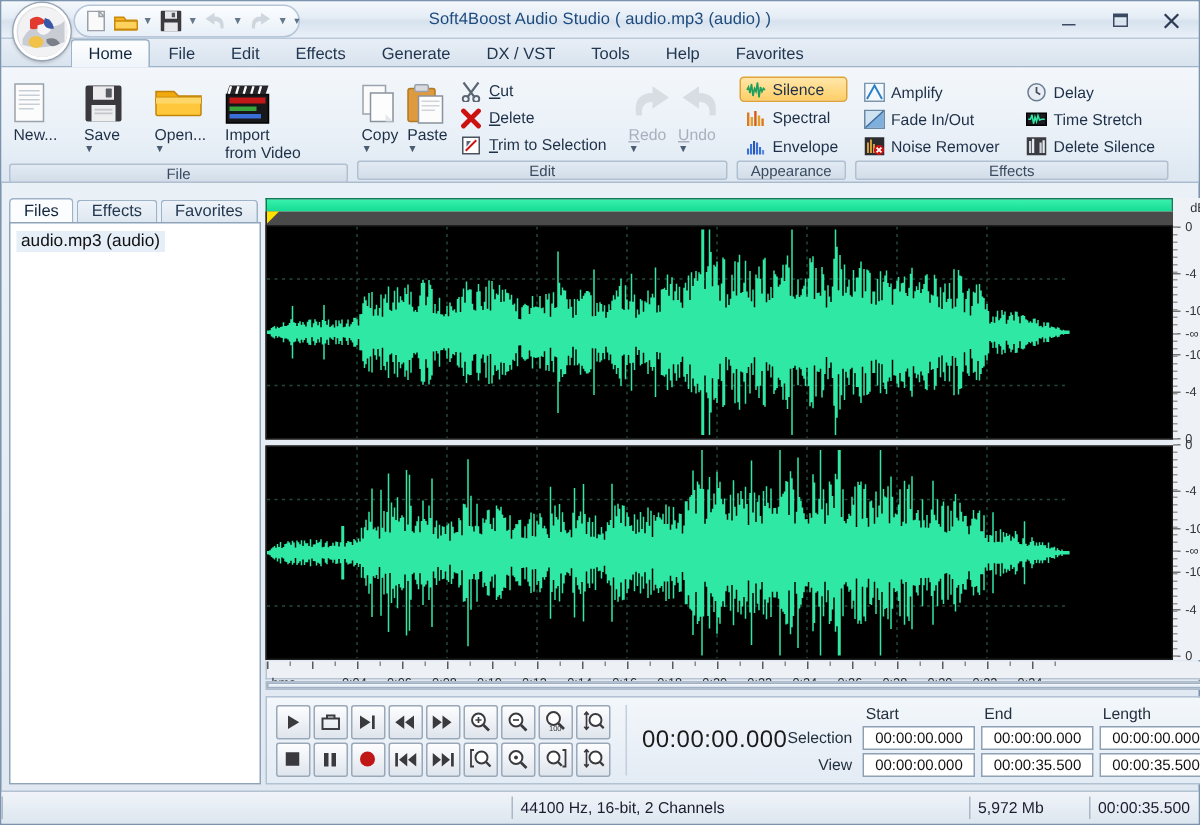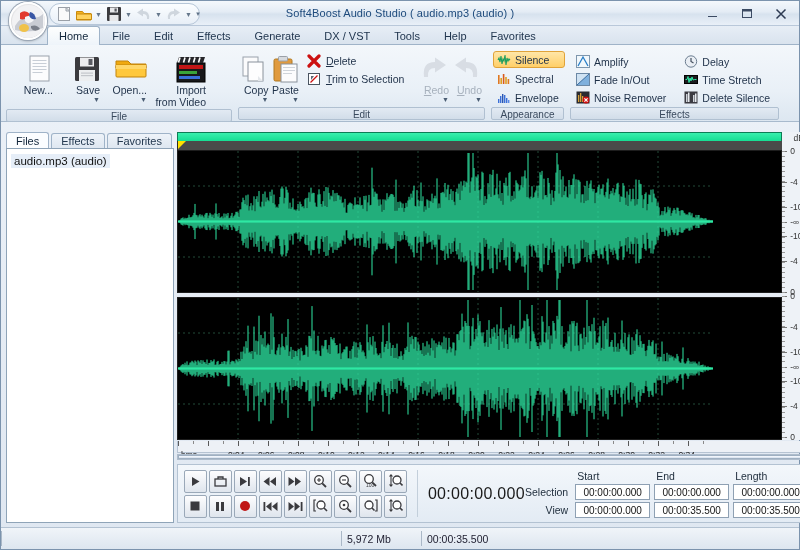--- a/index.html
+++ b/index.html
@@ -78,21 +78,21 @@
   .group-inner { flex:1; display:flex; align-items:flex-start; gap:1px; padding:2px 3px 0 3px; }
   .group-label {
     height:13px; line-height:13px; text-align:center; font-size:10px; color:#3a4a5e;
     background:linear-gradient(#e2eaf3,#d2dde9);
     border:1px solid #b0c0d1; border-radius:2px; margin:0 1px 1px 1px;
   }
   .gdiv { width:1px; background:linear-gradient(transparent,#c2cfdd 20%, #c2cfdd 80%, transparent);
     margin:2px 1px; }
 
   .bigbtn {
-    width:46px; min-height:56px; display:flex; flex-direction:column; align-items:flex-end;
+    width:46px; min-height:56px; display:flex; flex-direction:column; align-items:flex-start;
     padding-top:3px; border:1px solid transparent; border-radius:3px;
     text-align:center; line-height:11px; font-size:10.5px; color:#1e3048;
   }
   .bigbtn .ic { height:30px; display:flex; align-items:center; justify-content:center; }
   .bigbtn .lbl { margin-top:1px; }
   .bigbtn .caret { font-size:7px; color:#4a5d73; line-height:7px; margin-top:0px; }
   .bigbtn.dis { color:#a7b1bd; }
 
   .smallcol { display:flex; flex-direction:column; gap:1px; padding-top:2px; }
   .smallbtn { display:flex; align-items:center; gap:4px; height:17px; padding:0 5px 0 2px;
@@ -338,20 +338,30 @@
                 <rect x="10" y="11" width="12" height="1" fill="#cfd4da"></rect>
                 <rect x="10" y="14" width="12" height="1" fill="#cfd4da"></rect>
                 <rect x="10" y="17" width="9" height="1" fill="#cfd4da"></rect>
               </svg>
           </span>
           <span class="lbl">Paste</span>
           <span class="caret">▼</span>
         </div>
 
         <div class="smallcol" style="margin-left:3px">
+          <div class="smallbtn">
+            <span class="ic">
+              <svg width="14" height="14" viewBox="0 0 14 14">
+                  <path d="M2 1 L9.5 11 M12 1 L4.5 11" stroke="#5c6672" stroke-width="1.4" fill="none"></path>
+                  <circle cx="3.5" cy="12" r="2" fill="none" stroke="#5c6672" stroke-width="1.3"></circle>
+                  <circle cx="10.5" cy="12" r="2" fill="none" stroke="#5c6672" stroke-width="1.3"></circle>
+                </svg>
+            </span>
+            <span><span class="u">C</span>ut</span>
+          </div>
           <div class="smallbtn">
             <span class="ic">
               <svg width="14" height="14" viewBox="0 0 14 14">
                   <path d="M2 2 L12 12 M12 2 L2 12" stroke="#cc1111" stroke-width="3.2" stroke-linecap="round" fill="none"></path>
                 </svg>
             </span>
             <span><span class="u">D</span>elete</span>
           </div>
           <div class="smallbtn">
             <span class="ic">
@@ -804,16 +814,17 @@
           <div class="fld">00:00:00.000</div>
           <div class="fld">00:00:35.500</div>
           <div class="fld">00:00:35.500</div>
         </div>
       </div>
     </div>
   </div>
 
   <div class="status">
     <div class="scell first" style="width:340px"></div>
+    <div class="scell" style="width:305px">44100 Hz, 16-bit, 2 Channels</div>
     <div class="scell" style="width:80px">5,972 Mb</div>
     <div class="scell" style="flex:1">00:00:35.500</div>
   </div>
 </div>
 
 </body></html>

